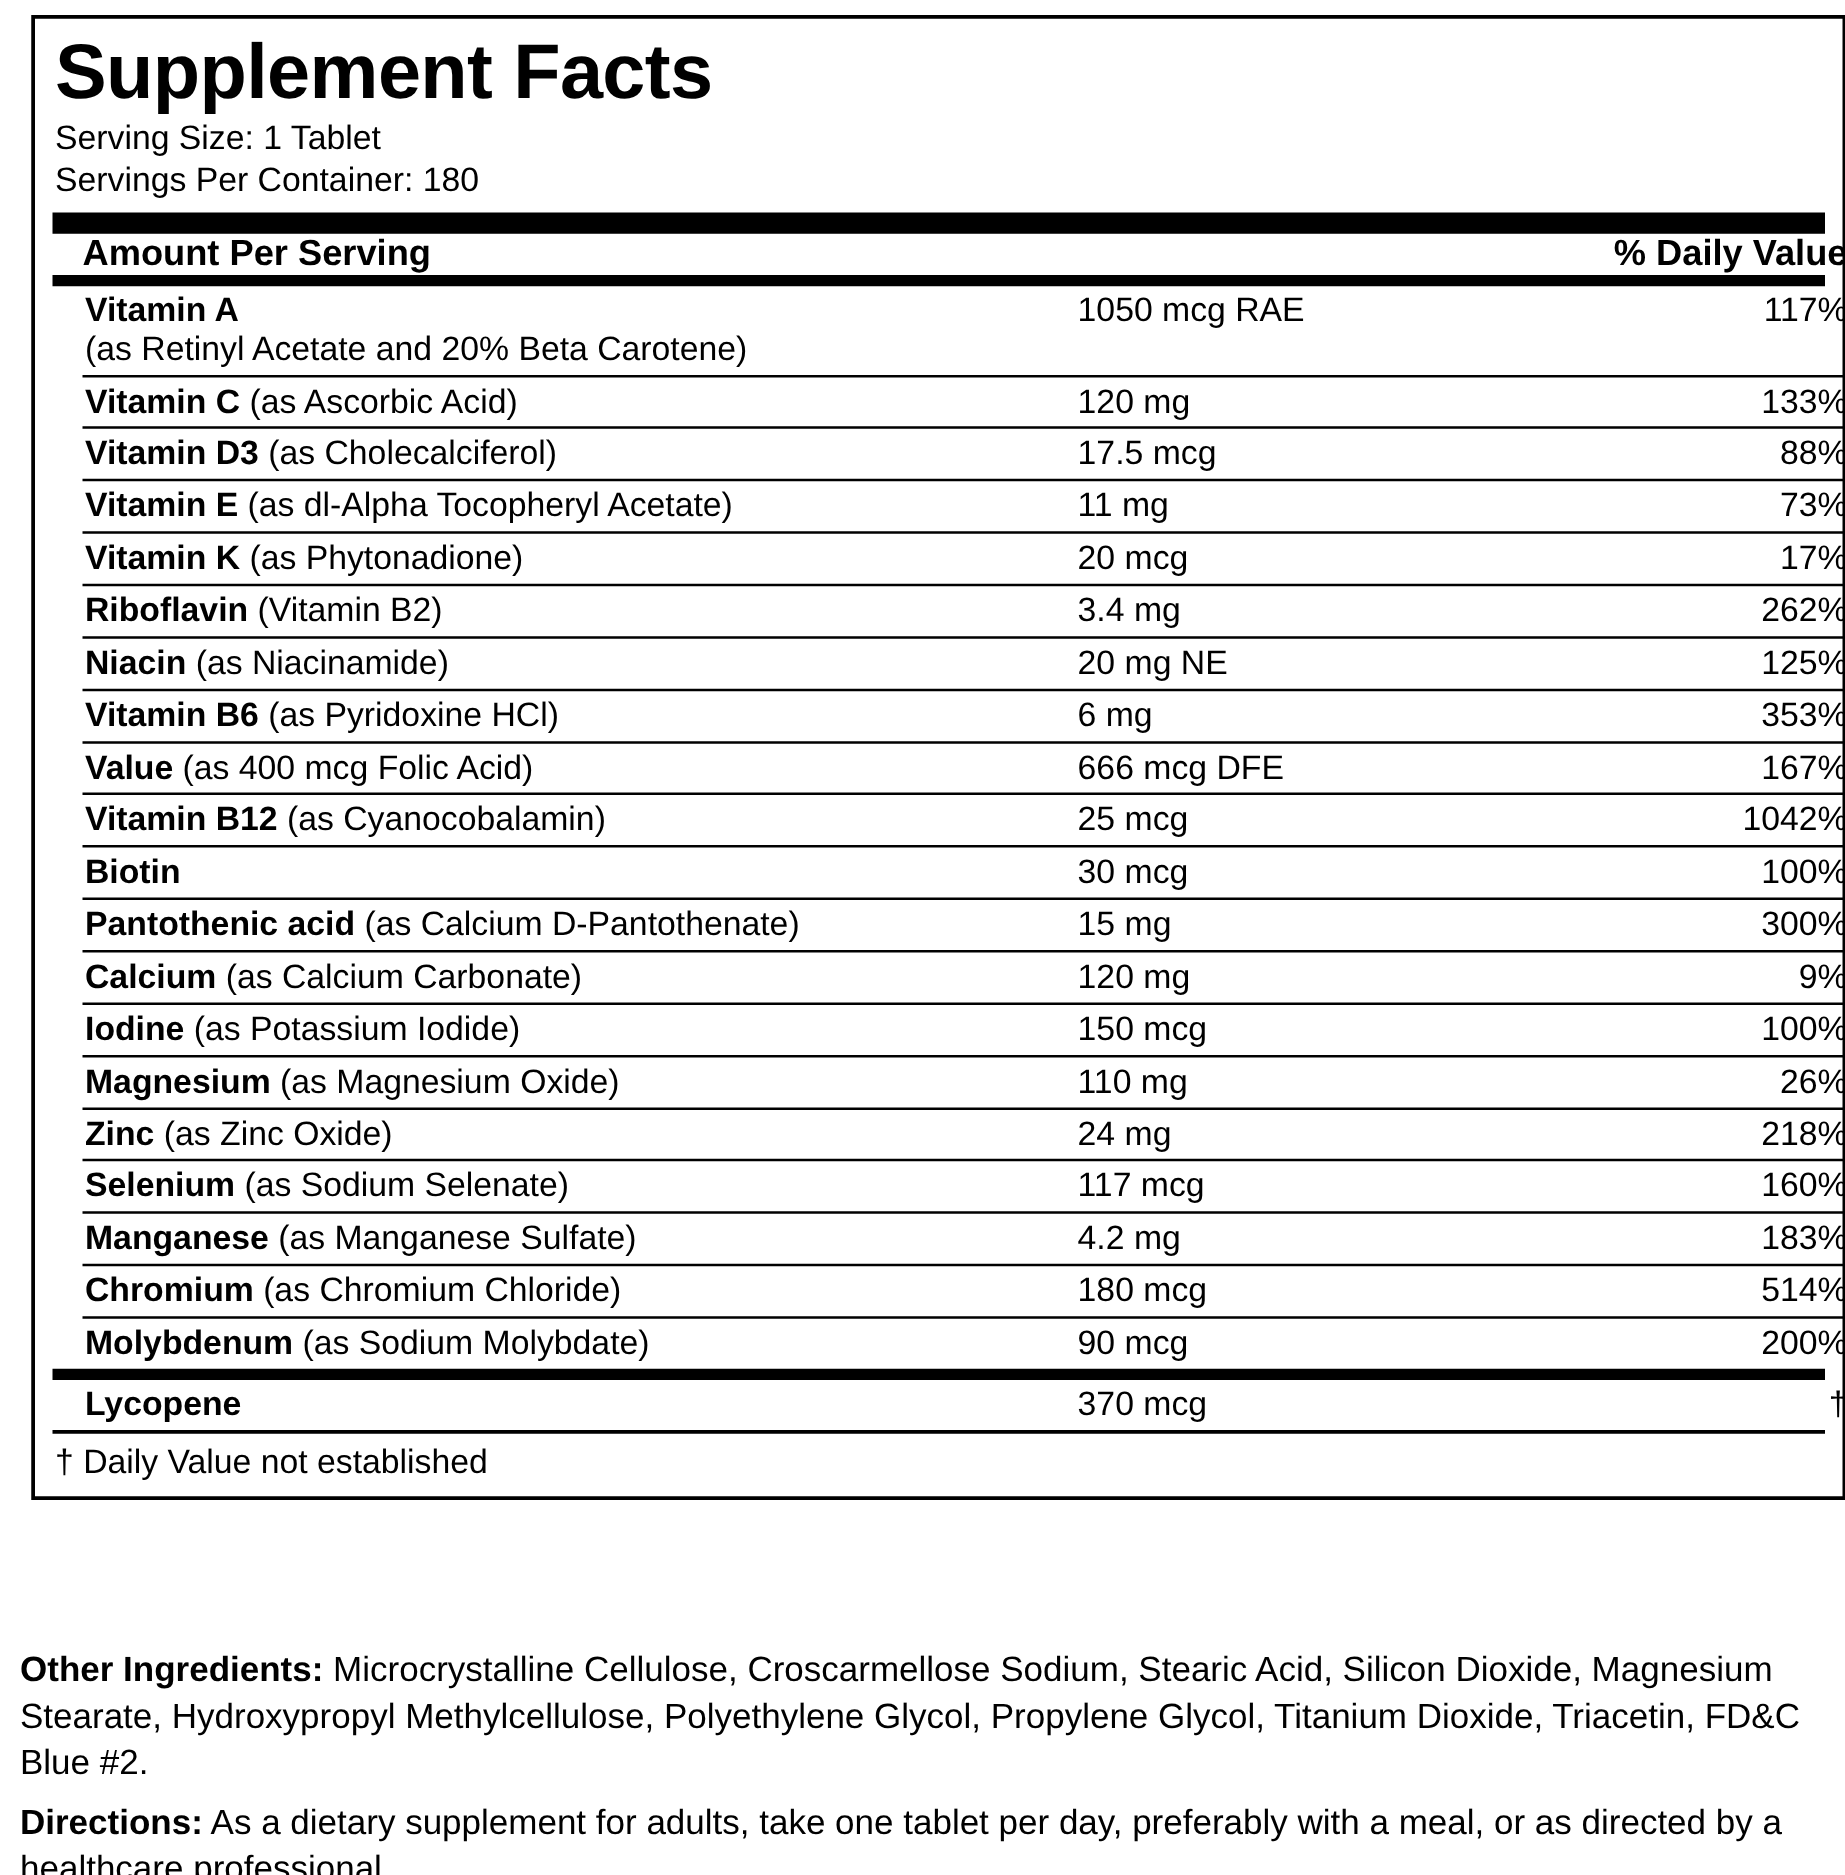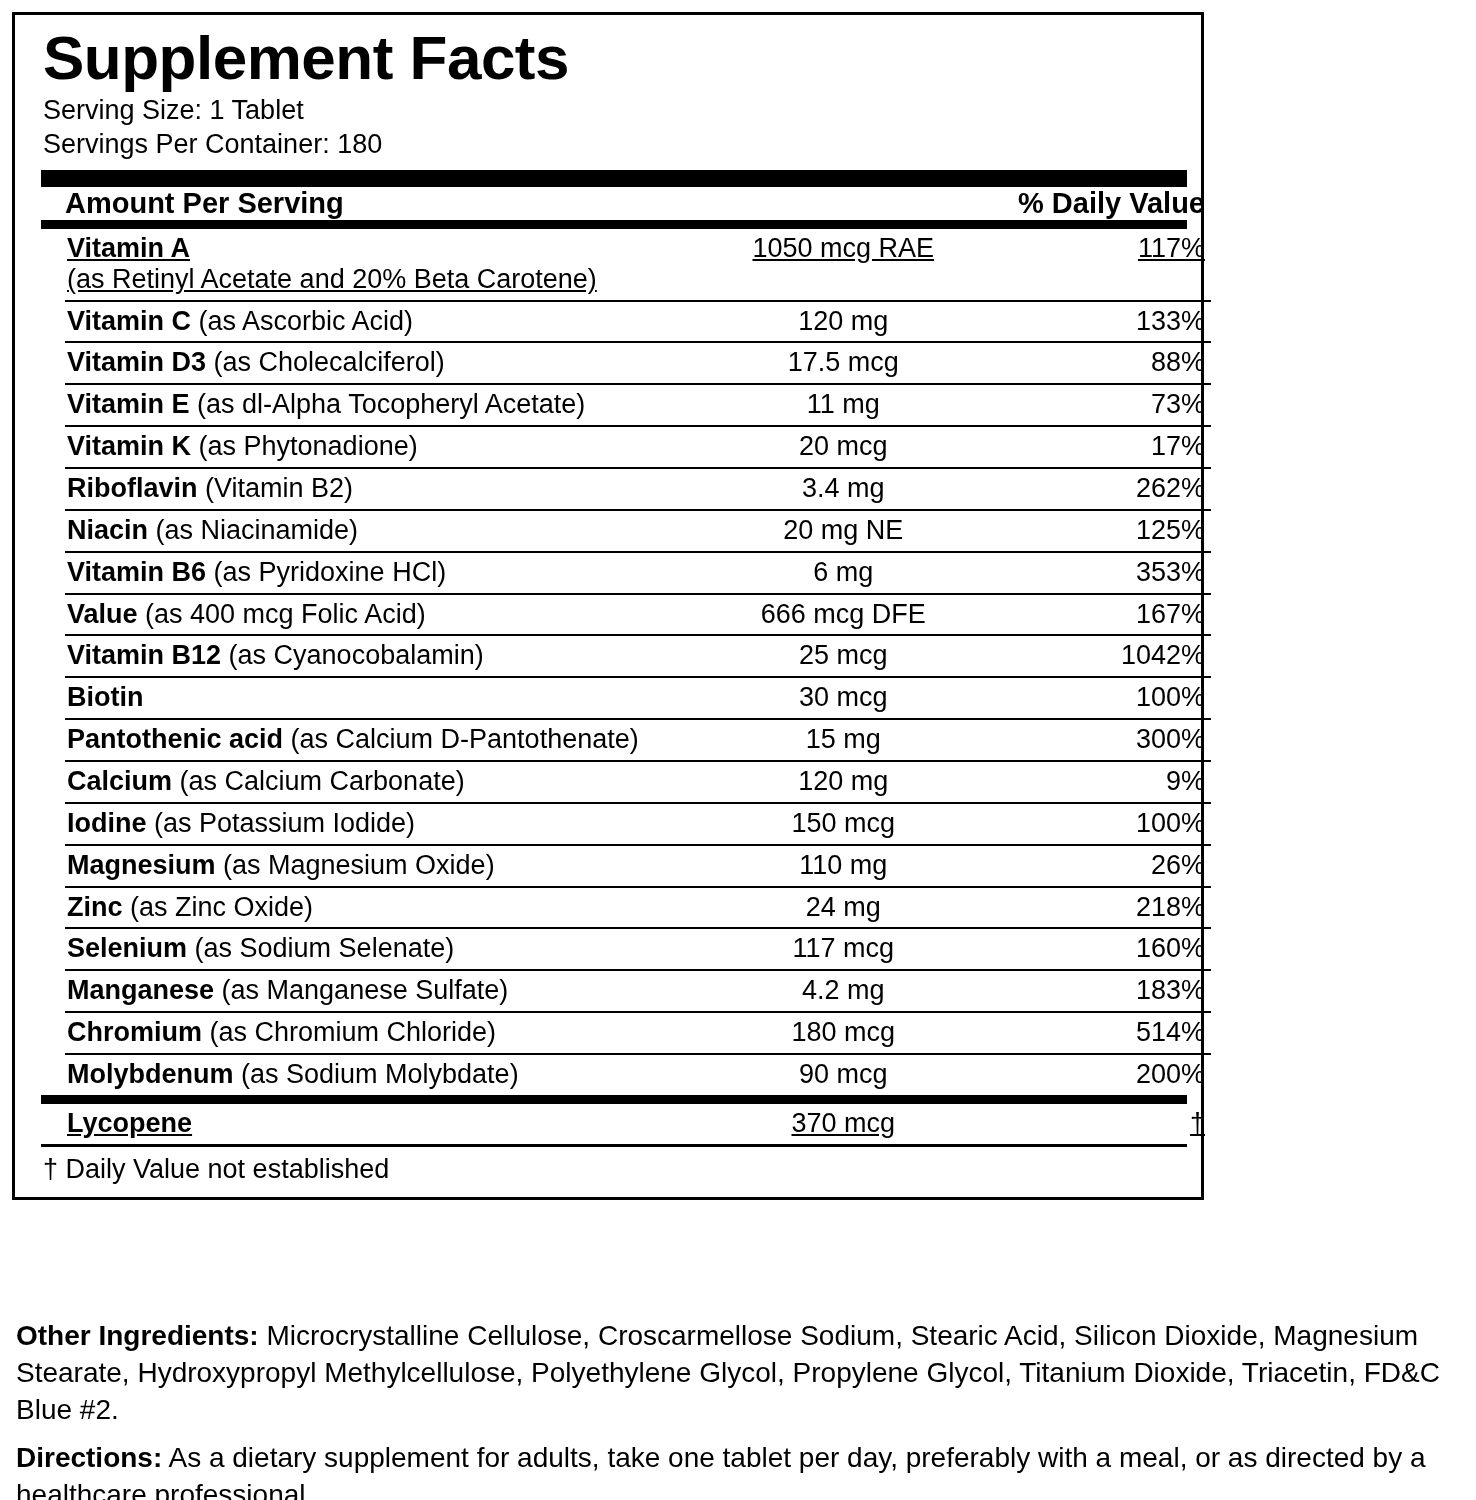--- a/index.html
+++ b/index.html
@@ -15,26 +15,26 @@
     -webkit-font-smoothing: antialiased;
   }
   .page {
     width: 1476px;
     height: 1500px;
     box-sizing: border-box;
     position: relative;
   }
   .panel {
     position: absolute;
-    left: 12px;
+    left: 25px;
     top: 12px;
-    width: 1192px;
+    width: 1452px;
     box-sizing: border-box;
     border: 3px solid #000;
-    padding: 8px 14px 10px 26px;
+    padding: 8px 14px 10px 14px;
   }
 
   .title {
     font-size: 62px;
     font-weight: bold;
     line-height: 1.05;
     letter-spacing: -0.5px;
     margin: 2px 0 4px 2px;
   }
   .serving-line {
@@ -82,24 +82,23 @@
   }
 
   tr.row td {
     border-top: 2px solid #000;
     padding: 4px 0 4px 2px;
     font-size: 27px;
     line-height: 1.18;
   }
   tr.row.first td {
     border-top: none;
-    text-decoration: underline;
   }
   tr.row td.amt {
-    text-align: center;
+    text-align: left;
     padding-right: 4px;
     white-space: nowrap;
   }
   tr.row td.dv {
     text-align: right;
     padding-right: 6px;
     white-space: nowrap;
   }
   .nm-bold {
     font-weight: bold;

